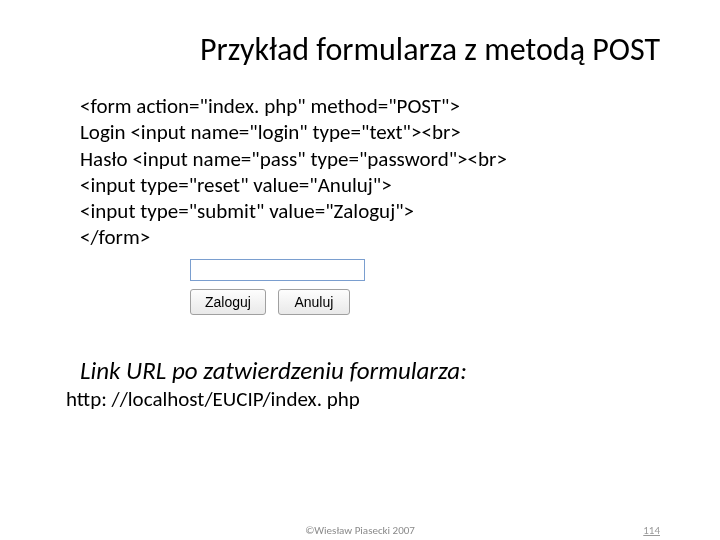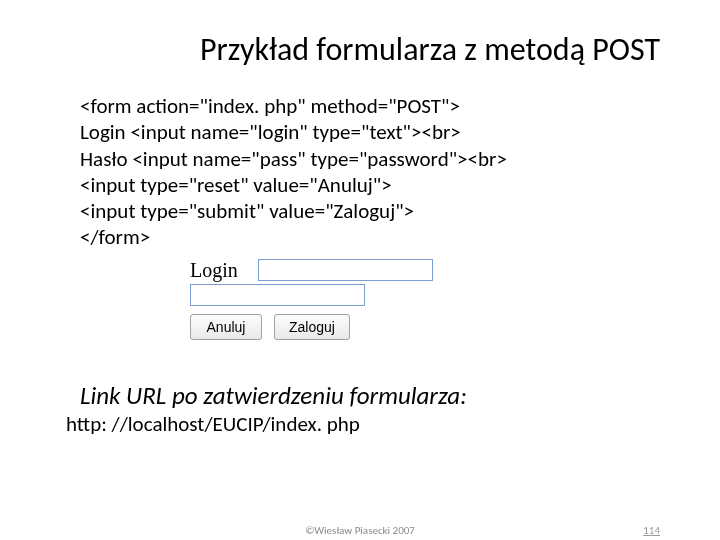--- a/index.html
+++ b/index.html
@@ -104,31 +104,27 @@
     <div>&lt;form action="index. php" method="POST"&gt;</div>
     <div>Login &lt;input name="login" type="text"&gt;&lt;br&gt;</div>
     <div>Hasło &lt;input name="pass" type="password"&gt;&lt;br&gt;</div>
     <div>&lt;input type="reset" value="Anuluj"&gt;</div>
     <div>&lt;input type="submit" value="Zaloguj"&gt;</div>
     <div>&lt;/form&gt;</div>
   </div>
 
   <div class="form-render">
     <div class="form-row">
-      <span class="form-label">Login</span>
-      <input class="text-input" type="text" value="" style="">
-    </div>
-    <div class="form-row">
       <input class="text-input" type="password" value="" style="">
     </div>
   </div>
 
   <div class="button-row">
+    <button class="form-button" type="button">Zaloguj</button>
     <button class="form-button" type="button">Anuluj</button>
-    <button class="form-button" type="button">Zaloguj</button>
   </div>
 
   <div class="link-note">Link URL po zatwierdzeniu formularza:</div>
   <div class="url-line">http: //localhost/EUCIP/index. php</div>
 </div>
 
 <div class="footer">
   <span class="copyright">©Wiesław Piasecki 2007</span>
   <span class="page-number">114</span>
 </div>

